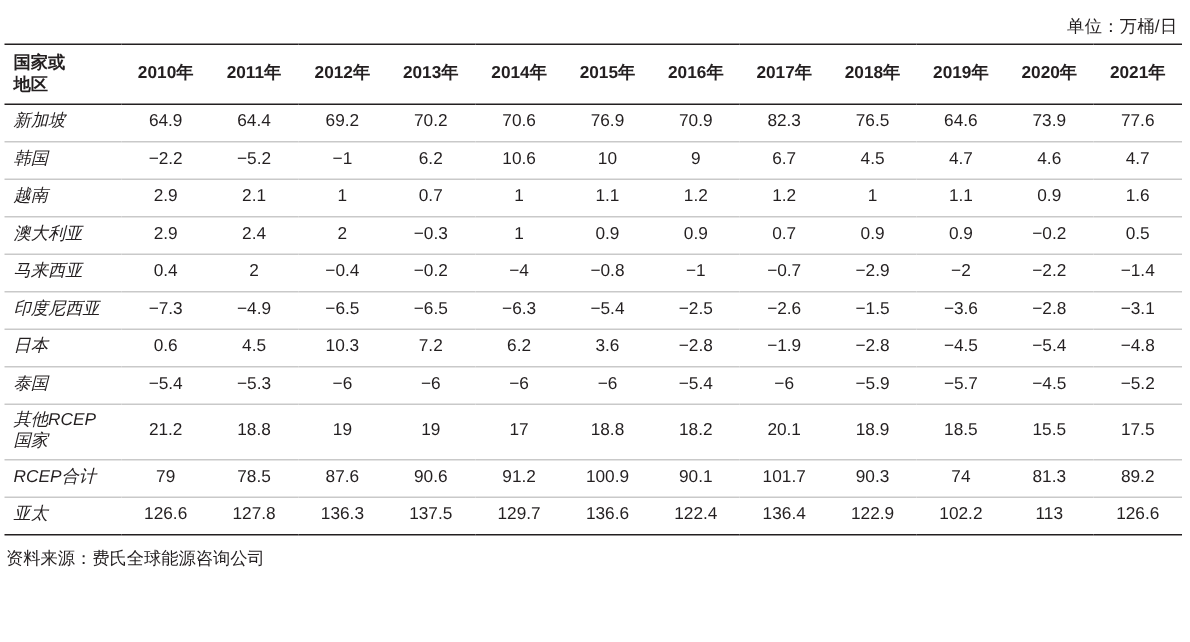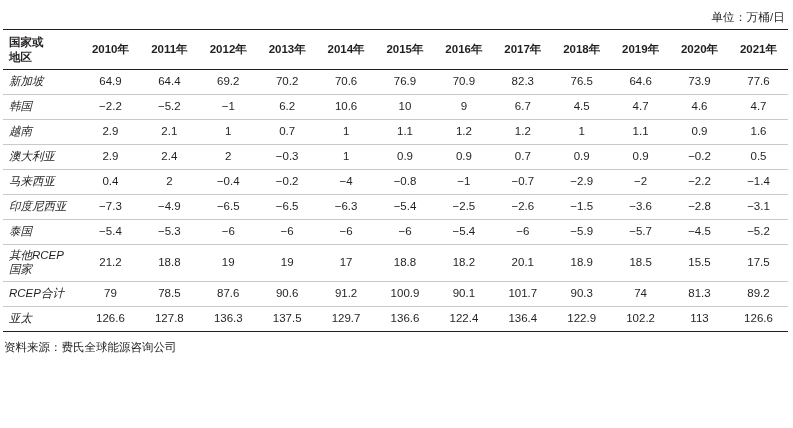--- a/index.html
+++ b/index.html
@@ -191,20 +191,35 @@
         <td>−6.3</td>
         <td>−5.4</td>
         <td>−2.5</td>
         <td>−2.6</td>
         <td>−1.5</td>
         <td>−3.6</td>
         <td>−2.8</td>
         <td>−3.1</td>
       </tr>
 
+      <tr>
+        <td class="rowhead">日本</td>
+        <td>0.6</td>
+        <td>4.5</td>
+        <td>10.3</td>
+        <td>7.2</td>
+        <td>6.2</td>
+        <td>3.6</td>
+        <td>−2.8</td>
+        <td>−1.9</td>
+        <td>−2.8</td>
+        <td>−4.5</td>
+        <td>−5.4</td>
+        <td>−4.8</td>
+      </tr>
 
       <tr>
         <td class="rowhead">泰国</td>
         <td>−5.4</td>
         <td>−5.3</td>
         <td>−6</td>
         <td>−6</td>
         <td>−6</td>
         <td>−6</td>
         <td>−5.4</td>

